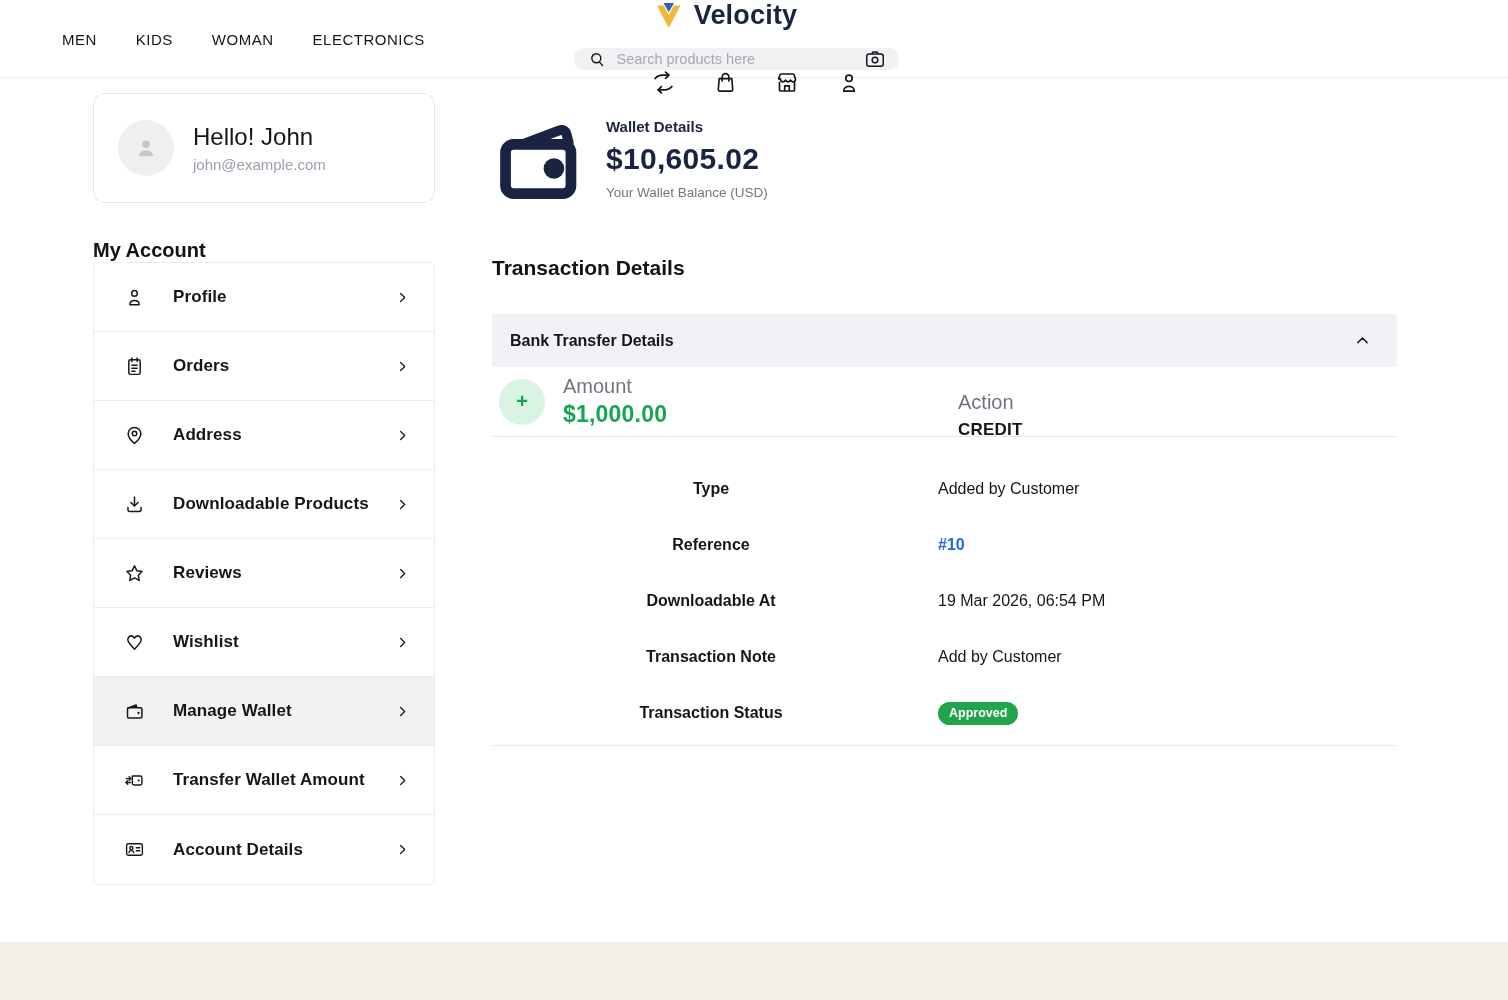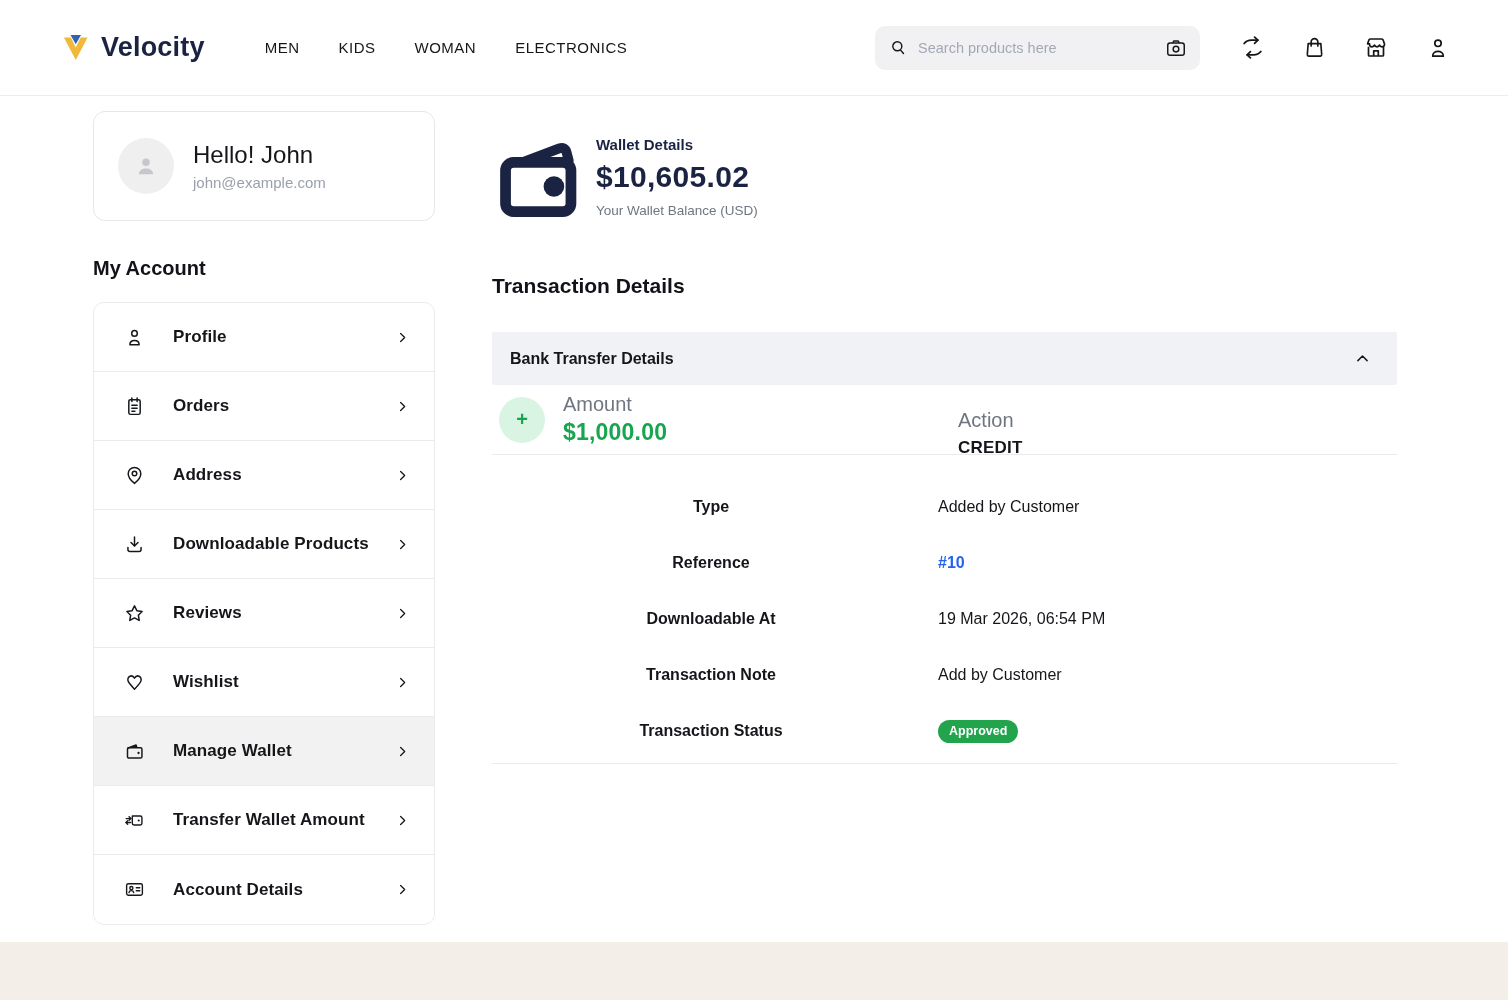--- a/index.html
+++ b/index.html
@@ -5,21 +5,21 @@
   * { margin:0; padding:0; box-sizing:border-box; }
   html,body { width:1508px; height:1000px; }
   body {
     font-family:"Liberation Sans", sans-serif;
     background:#ffffff; color:#17181c;
     position:relative; overflow:hidden;
   }
   svg { display:block; }
 
   
-  .header { height:96px; display:flex; align-items:center; border-bottom:1px solid #ececec; padding:0 58px 0 62px; background:#fff; }
+  .header { height:78px; display:flex; align-items:center; border-bottom:1px solid #ececec; padding:0 58px 0 62px; background:#fff;flex-direction:column; }
   .logo { display:flex; align-items:center; gap:9px; margin-right:60px; cursor:pointer; }
   .logo-text { font-size:27px; font-weight:800; color:#1b2342; letter-spacing:.2px; }
   .nav { display:flex; gap:39px; margin-right:auto; }
   .nav a { font-size:15px; color:#15161a; text-decoration:none; font-weight:500; letter-spacing:.5px; }
   .search { width:325px; height:44px; background:#f1f1f4; border-radius:10px; display:flex; align-items:center; padding:0 13px 0 14px; gap:10px; margin-right:40px; }
   .search .s-icon { color:#15161a; flex:none; }
   .search input { border:0; background:transparent; outline:none; flex:1; font-size:14.5px; color:#333; font-family:inherit; }
   .search input::placeholder { color:#a3a9b4; }
   .cam-btn { background:none; border:0; cursor:pointer; color:#15161a; padding:0; display:flex; }
   .actions { display:flex; gap:38px; align-items:center; }
@@ -29,32 +29,32 @@
   .page { display:flex; padding:15px 111px 0 93px; }
   .sidebar { width:342px; flex:none; }
   .main { flex:1; padding-left:57px; }
 
   
   .profile-card { border:1px solid #e7e7e7; border-radius:12px; height:110px; display:flex; align-items:center; gap:19px; padding:0 18px 0 24px; }
   .avatar { width:56px; height:56px; border-radius:50%; background:#efefef; display:flex; align-items:center; justify-content:center; flex:none; }
   .greeting { font-size:24px; color:#15161a; font-weight:500; margin-bottom:5px; }
   .email { font-size:15px; color:#9aa0ab; }
   .my-account { font-size:20px; font-weight:700; margin:36px 0 0 0; color:#121318; }
-  .menu { border:1px solid #ebebeb; border-radius:11px; margin-top:22px; overflow:hidden; }
+  .menu { border:1px solid #ebebeb; border-radius:6px; overflow:hidden; }
   .menu-item { height:69px; display:flex; align-items:center; padding:0 24px 0 30px; border-bottom:1px solid #ebebeb; cursor:pointer; background:#fff; }
   .menu-item:last-child { border-bottom:0; }
   .menu-item.active { background:#f2f2f2; }
   .mi-icon { width:21px; height:21px; color:#17181c; margin-right:28px; flex:none; }
   .mi-icon svg { width:21px; height:21px; }
   .mi-label { font-size:17px; font-weight:600; color:#15161a; flex:1; letter-spacing:.1px; }
   .mi-chev { color:#17181c; flex:none; }
   .mi-chev svg { width:15px; height:15px; }
 
   
-  .wallet-summary { display:flex; gap:16px; margin-top:20px; align-items:flex-start; }
+  .wallet-summary { display:flex; gap:26px; margin-top:20px; align-items:flex-start; }
   .wallet-icon svg { width:88px; height:86px; }
   .ws-title { font-size:15px; font-weight:700; color:#1b2342; margin-top:5px; }
   .ws-balance { font-size:30px; font-weight:800; color:#1b2342; margin:7px 0 9px; letter-spacing:.3px; }
   .ws-sub { font-size:13.5px; color:#6f7681; }
 
   .td-title { font-size:21px; font-weight:700; margin-top:56px; color:#121318; }
 
   .accordion { margin-top:34px; }
   .acc-header { background:#f0f2f5; height:53px; display:flex; align-items:center; justify-content:space-between; padding:0 26px 0 18px; border-radius:2px; cursor:pointer; }
   .acc-title { font-size:16px; font-weight:700; color:#15161a; }

